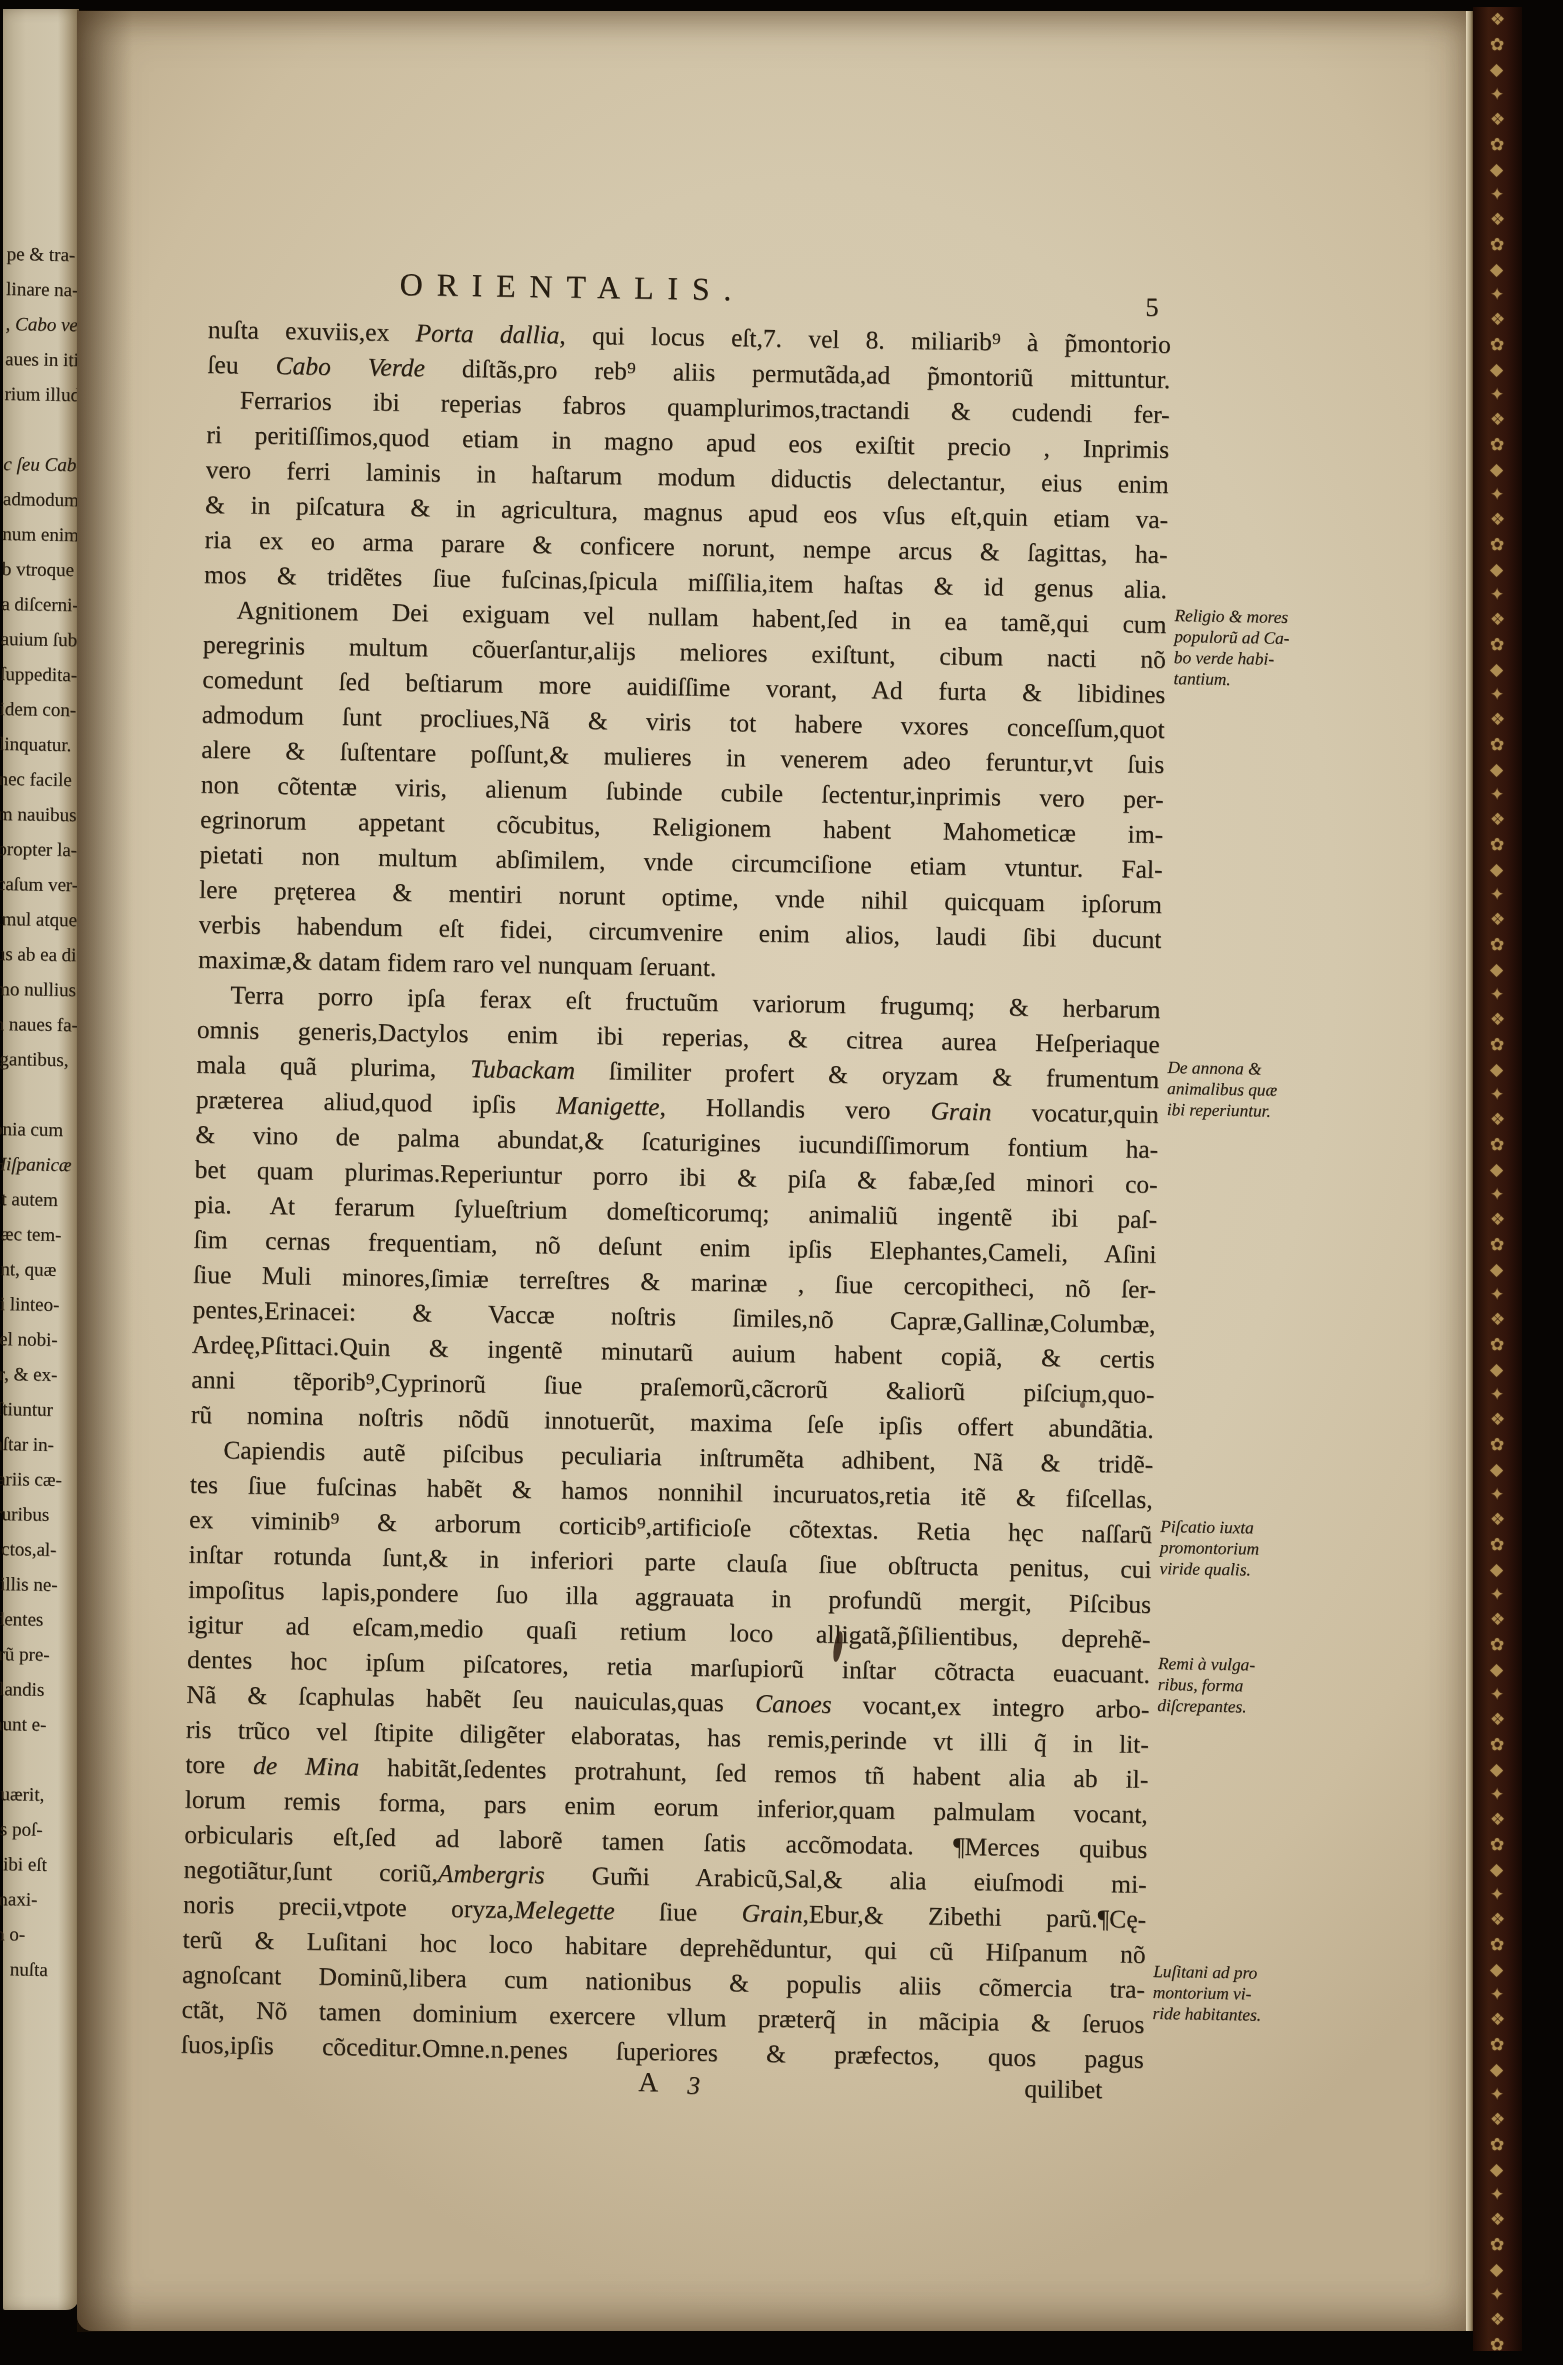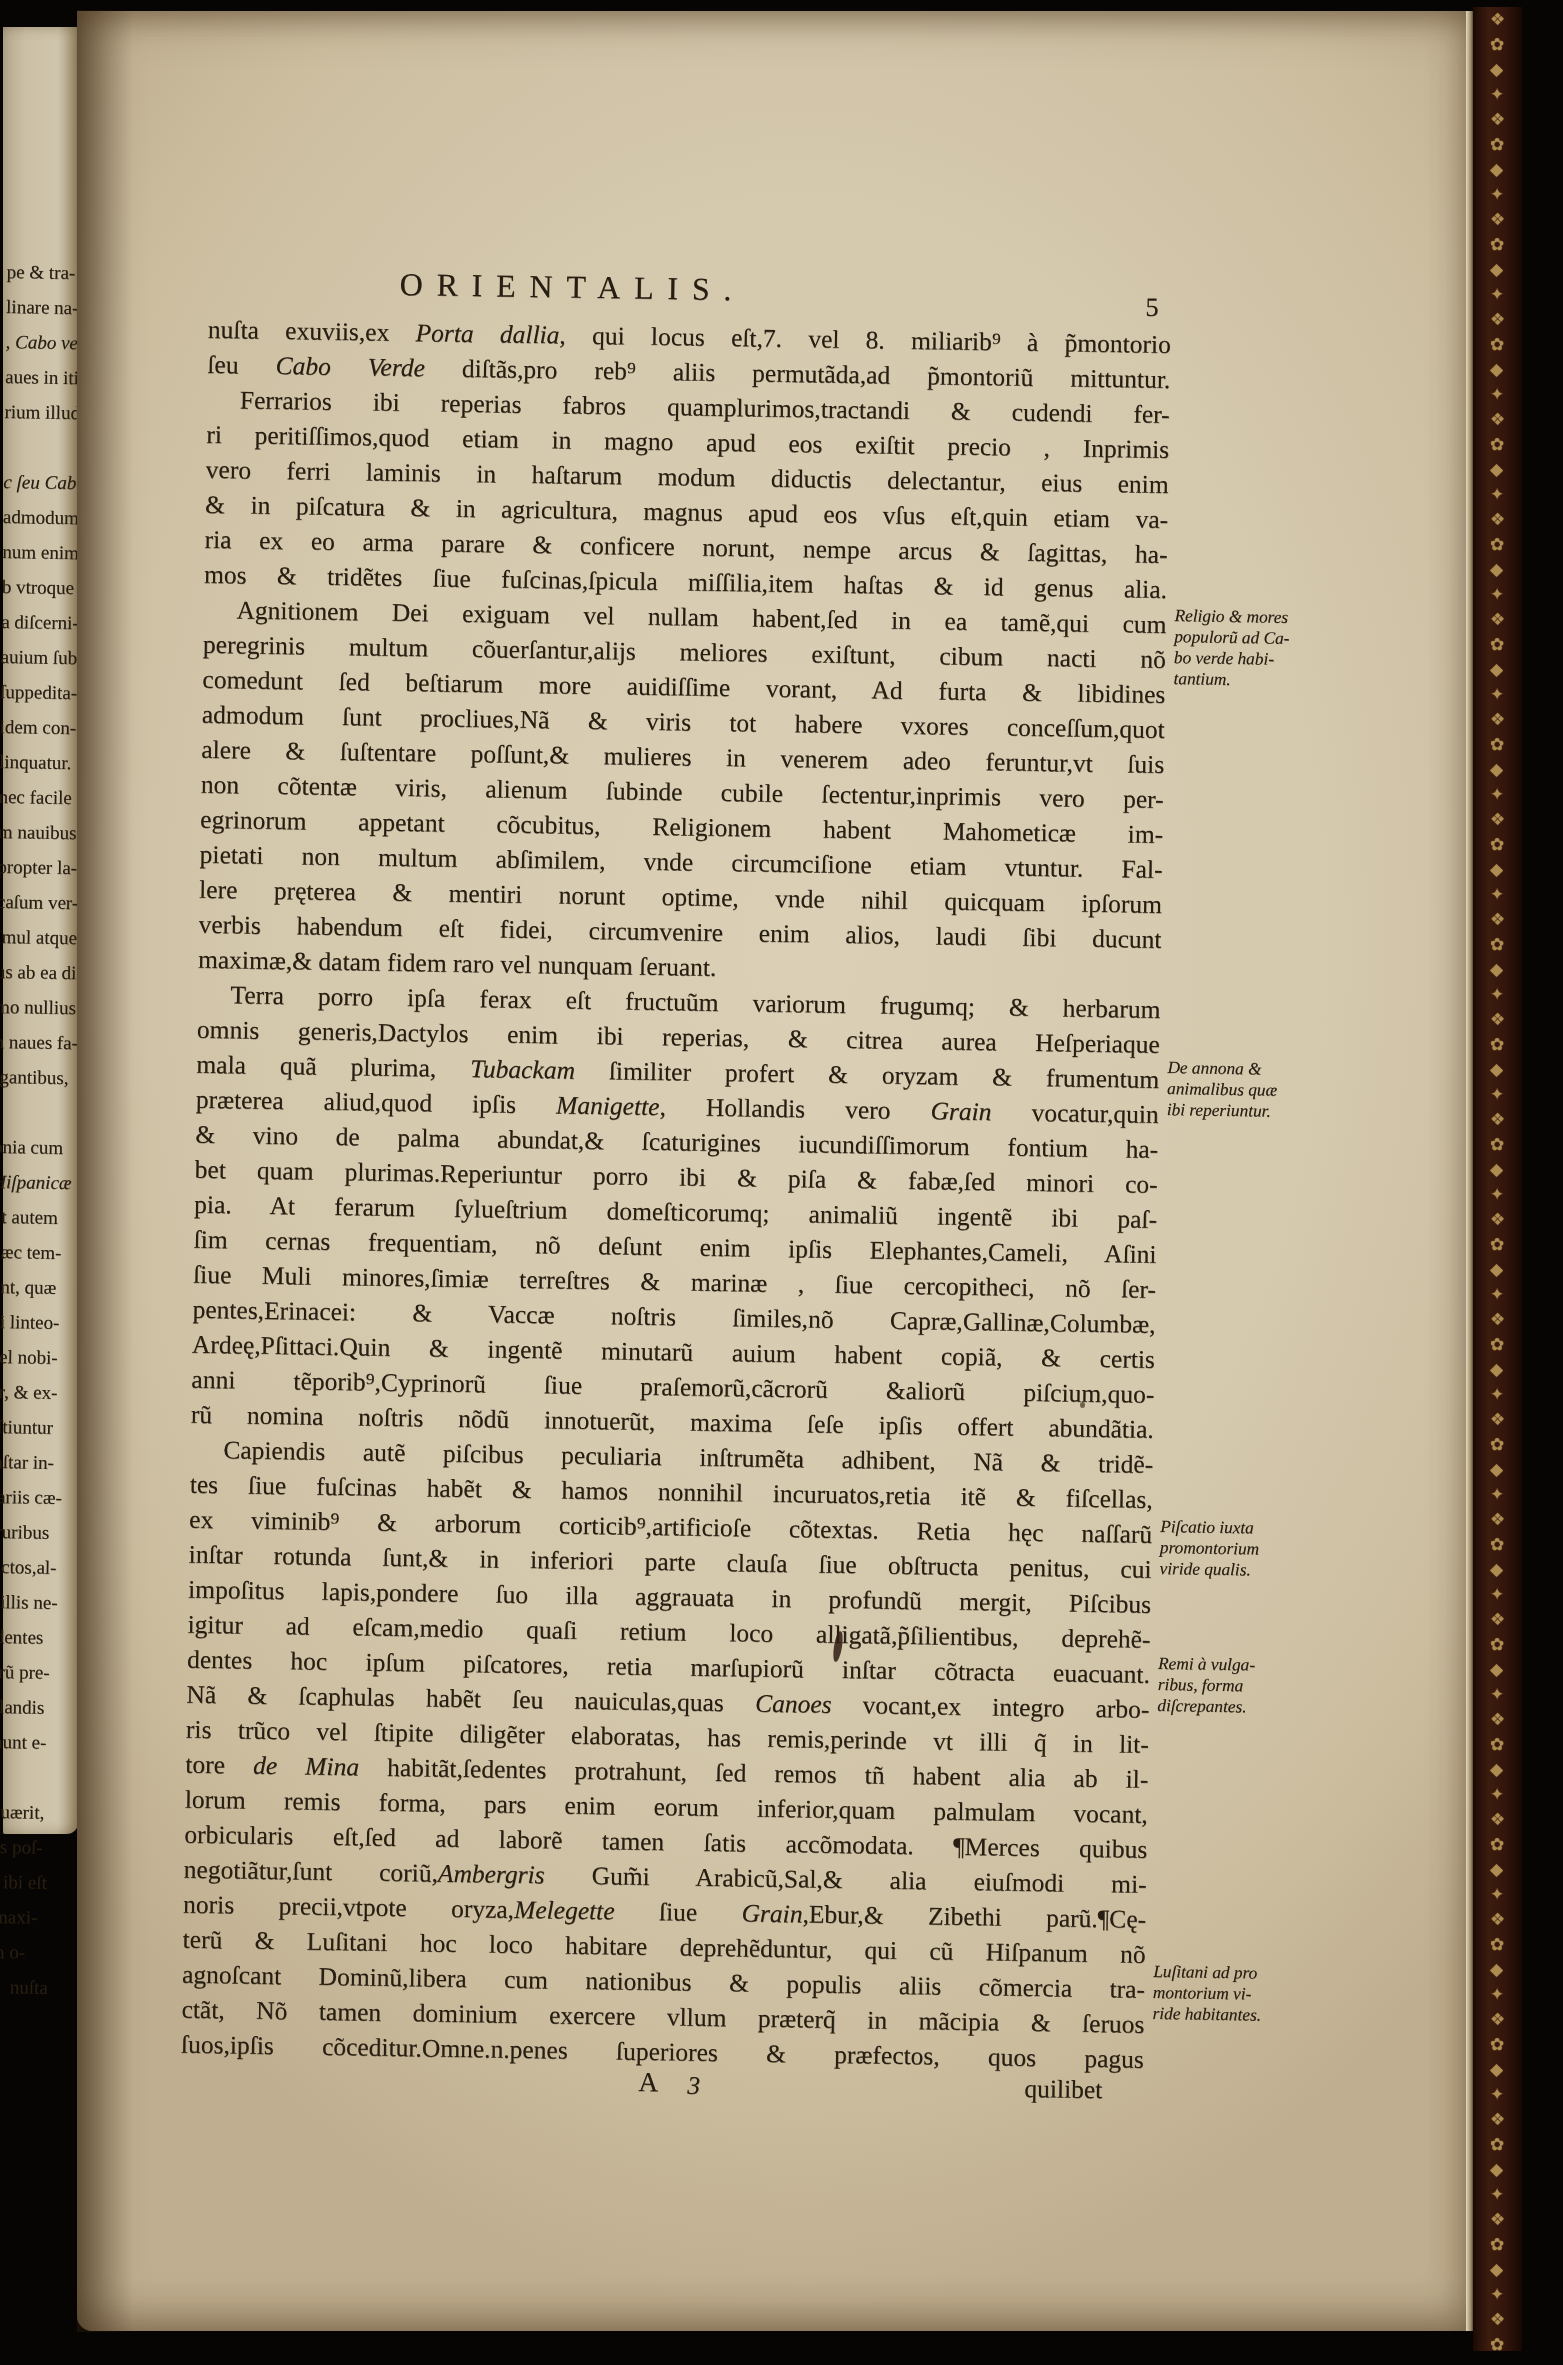--- a/index.html
+++ b/index.html
@@ -1,20 +1,20 @@
 <!DOCTYPE html>
 <html style="font-size:8.2px"><head>
 <meta charset="utf-8">
 <style>
   html,body{margin:0;padding:0;background:#070503;}
   .scene{position:relative;width:1564px;height:2366px;background:#070503;overflow:hidden;
          font-family:"Liberation Serif","DejaVu Serif",serif;color:#271e12;}
 
   
-  .leaf-left{position:absolute;left:3.1px;top:27px;width:76px;height:1807px;
+  .leaf-left{position:absolute;left:3.1px;top:9px;width:76px;height:2301px;
     background:linear-gradient(90deg,#b4a88c 0%,#ccc1a7 30%,#cfc5ac 72%,#a59574 96%,#8d7c5e 100%);
     border-radius:0 0 13.2px 2px;
     box-shadow:inset -4.1px 0 13.2px rgba(60,40,18,.35);}
   .fragments{position:absolute;left:4.1px;top:227px;width:77px;transform:rotate(.9deg);transform-origin:0 0;}
   .frag{height:35px;font-size:19px;line-height:35px;white-space:nowrap;
         text-shadow:0.3px 0.4px 0.5px rgba(35,22,8,.5);}
   .frag.it{font-style:italic;}
   .frag.cw{padding-left:30px;}
 
   

